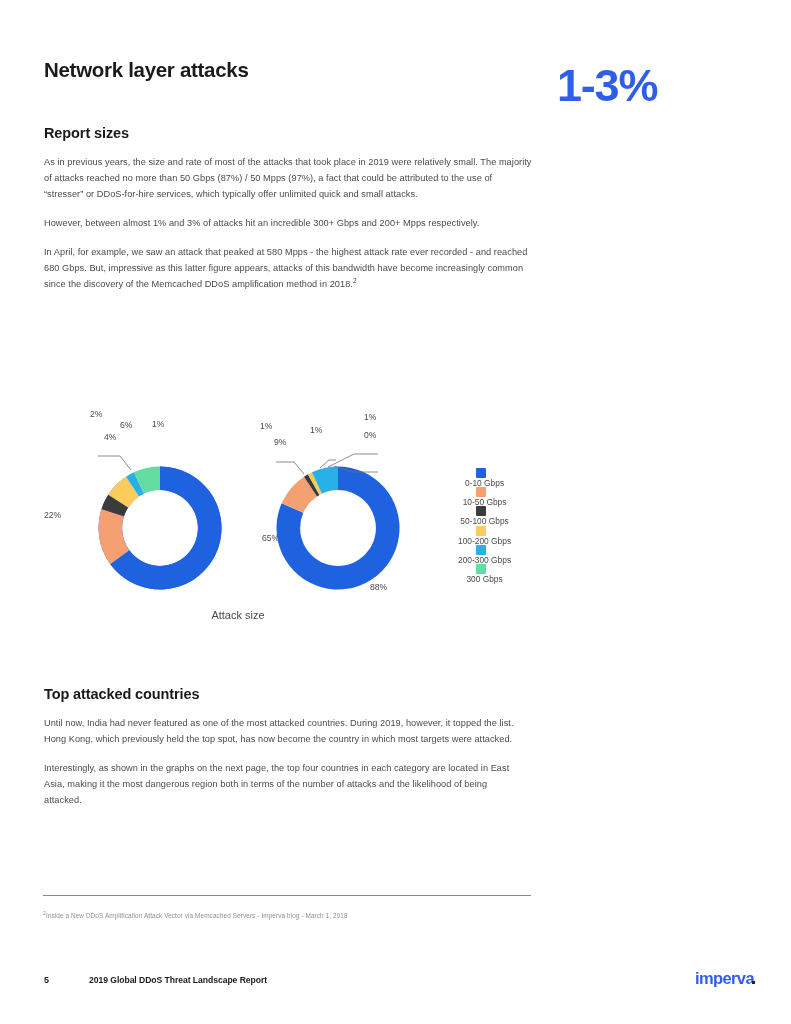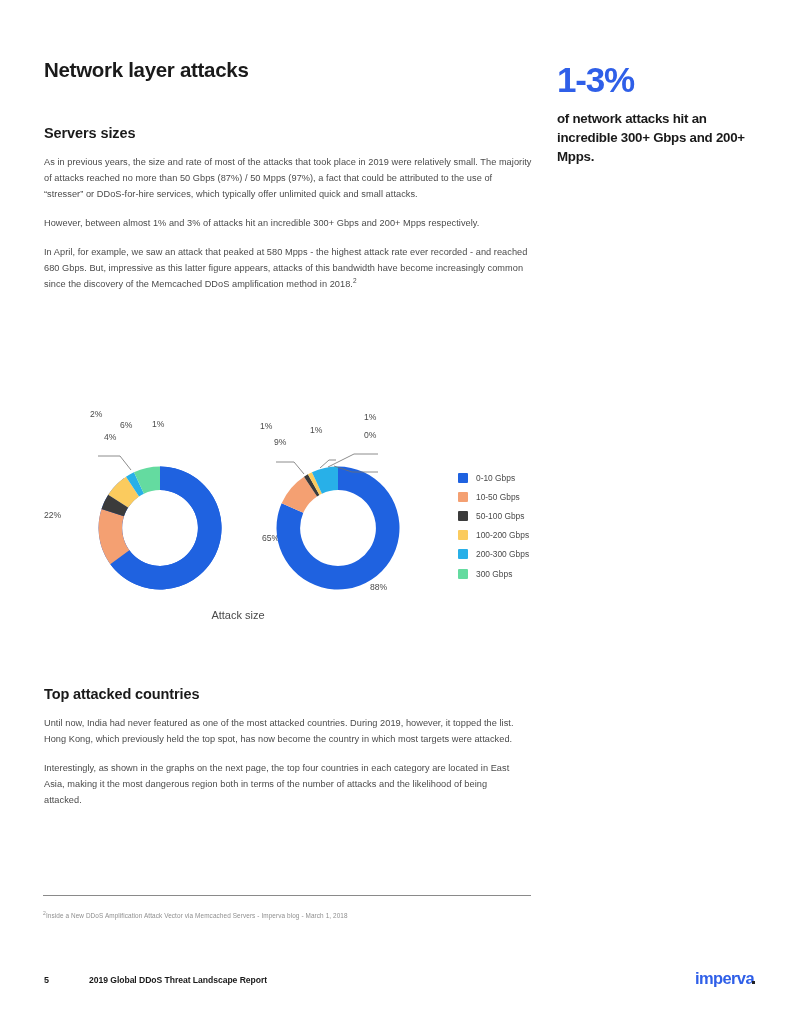--- a/index.html
+++ b/index.html
@@ -57,21 +57,21 @@
   }
 
   
   .callout {
     position: absolute;
     left: 557px;
     top: 62px;
     width: 205px;
   }
   .callout-stat {
-    font-size: 35px;
+    font-size: 45px;
     font-weight: bold;
     color: #2f5fe8;
     letter-spacing: -1.2px;
     line-height: 1.05;
     margin: 0 0 11px 0;
   }
   .callout-text {
     font-size: 13.3px;
     font-weight: bold;
     color: #1a1a1a;
@@ -92,20 +92,21 @@
 
   .legend {
     position: absolute;
     left: 420px;
     top: 64px;
   }
   .legend-row {
     display: flex;
     align-items: center;
     height: 19.2px;
+    flex-direction: column;
   }
   .legend-swatch {
     width: 10px;
     height: 10px;
     border-radius: 1px;
     margin-right: 8px;
     flex: none;
   }
   .legend-label {
     font-size: 8.4px;
@@ -185,29 +186,28 @@
     margin-left: -2px;
   }
 </style>
 </head>
 <body>
 
 <div class="page">
 
   <div class="content-col">
     <h1 class="h1">Network layer attacks</h1>
-    <h2 class="h2">Servers sizes</h2>
+    <h2 class="h2">Report sizes</h2>
     <p class="body">As in previous years, the size and rate of most of the attacks that took place in 2019 were relatively small. The majority of attacks reached no more than 50 Gbps (87%) / 50 Mpps (97%), a fact that could be attributed to the use of “stresser” or DDoS-for-hire services, which typically offer unlimited quick and small attacks.</p>
     <p class="body">However, between almost 1% and 3% of attacks hit an incredible 300+ Gbps and 200+ Mpps respectively.</p>
     <p class="body"><span>In April, for example, we saw an attack that peaked at 580 Mpps - the highest attack rate ever recorded - and reached 680 Gbps. But, impressive as this latter figure appears, attacks of this bandwidth have become increasingly common since the discovery of the Memcached DDoS amplification method in 2018.</span><sup>2</sup></p>
   </div>
 
   <div class="callout">
     <div class="callout-stat">1-3%</div>
-    <div class="callout-text">of network attacks hit an incredible 300+ Gbps and 200+ Mpps.</div>
   </div>
 
   <div class="chart-block">
     <svg class="chart-svg" width="420" height="210" viewBox="0 0 420 210">
 
       <g transform="translate(122,124)">
 
         <path d="M 0 -61.5 A 61.5 61.5 0 1 1 -36.13 -49.73 L -22.26 -30.64 A 37.9 37.9 0 1 0 0 -37.9 Z" fill="#1f62e0"></path>
 
       </g>

